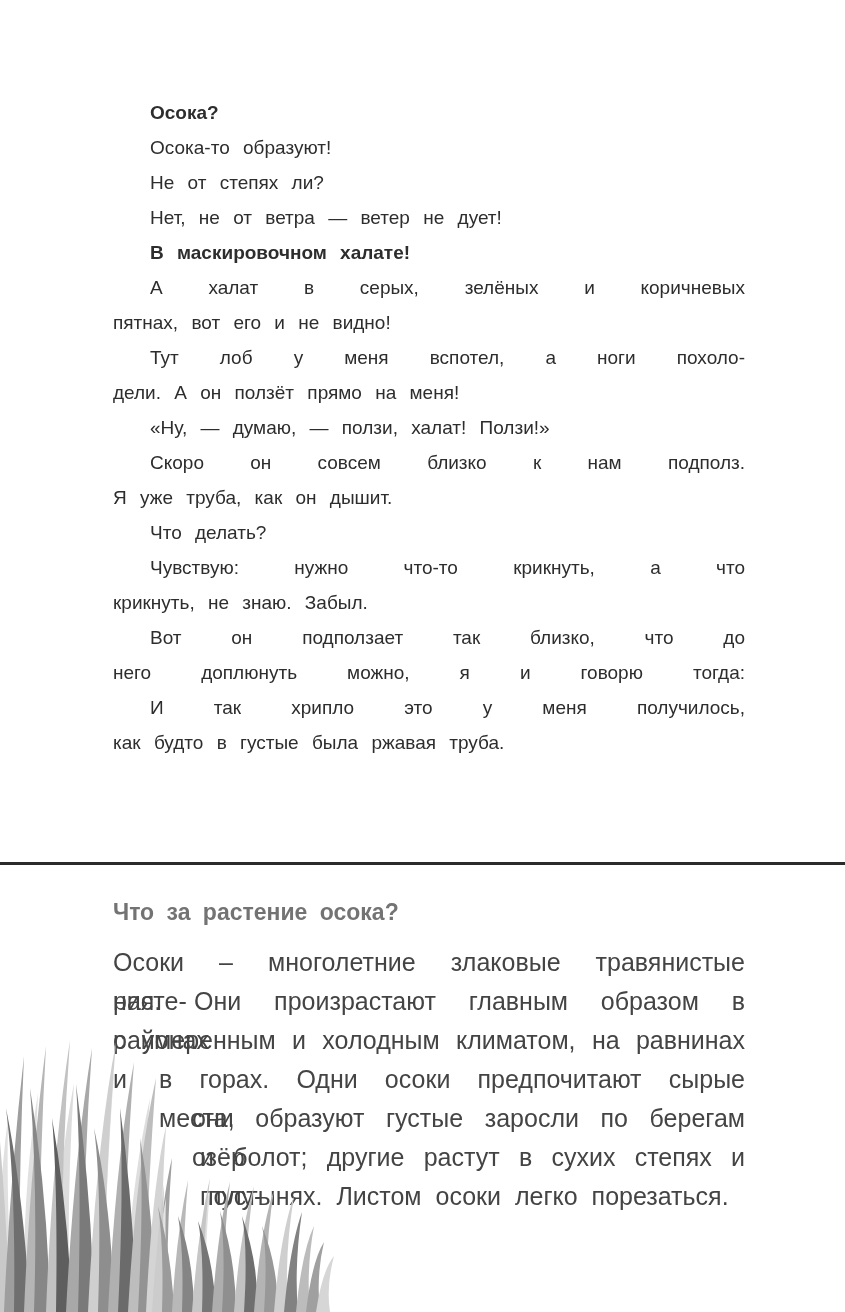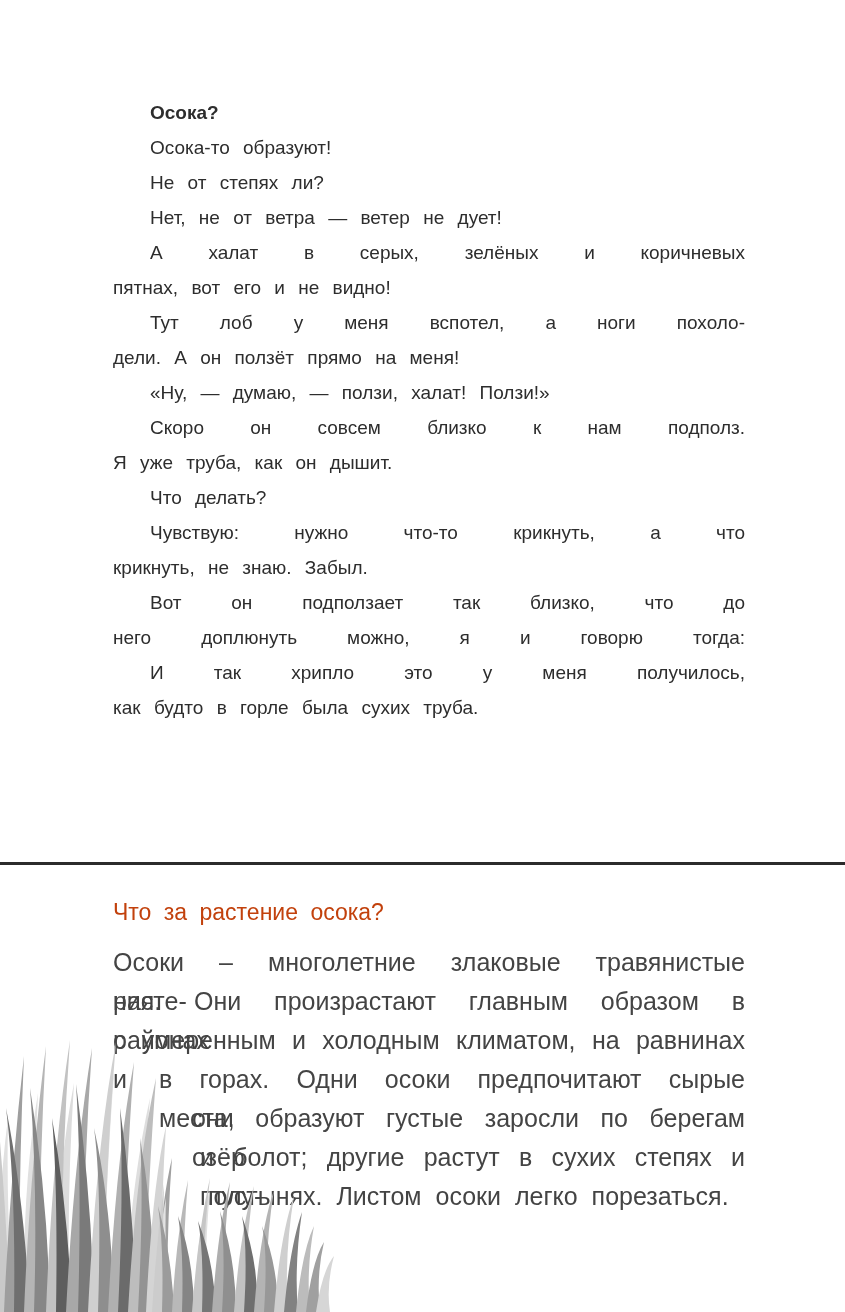--- a/index.html
+++ b/index.html
@@ -22,21 +22,21 @@
 
   
   .divider{position:absolute;left:0;top:862px;width:845px;height:3px;background:#2b2b2b;}
 
   
   .factbox{
     position:absolute;left:113px;top:897px;width:632px;
     color:#444444;font-size:25px;line-height:39px;word-spacing:7px;
   }
   .factbox .fb-heading{
-    font-weight:normal;font-size:23px;line-height:30px;color:#c2410c;
+    font-weight:bold;font-size:23px;line-height:30px;color:#737373;
     margin-bottom:16px;word-spacing:6px;
   }
   .factbox .tline{height:39px;white-space:nowrap;}
   .factbox .tline.j{white-space:normal;text-align:justify;text-align-last:justify;}
 
   
   .grass{position:absolute;pointer-events:none;}
   .grass-big{left:-6px;top:1038px;}
   .grass-small{left:150px;top:1176px;}
 </style>
@@ -44,34 +44,35 @@
 <body>
 
 <div class="page">
 
   <section class="story">
     <div>
         <div class="tline b ind">Осока?</div>
         <div class="tline ind">Осока-то образуют!</div>
         <div class="tline ind">Не от степях ли?</div>
         <div class="tline ind">Нет, не от ветра — ветер не дует!</div>
+        <div class="tline b ind">В маскировочном халате!</div>
         <div class="tline j ind">А халат в серых, зелёных и коричневых</div>
         <div class="tline">пятнах, вот его и не видно!</div>
         <div class="tline j ind">Тут лоб у меня вспотел, а ноги похоло-</div>
         <div class="tline">дели. А он ползёт прямо на меня!</div>
         <div class="tline ind">«Ну, — думаю, — ползи, халат! Ползи!»</div>
         <div class="tline j ind">Скоро он совсем близко к нам подполз.</div>
         <div class="tline">Я уже труба, как он дышит.</div>
         <div class="tline ind">Что делать?</div>
         <div class="tline j ind">Чувствую: нужно что-то крикнуть, а что</div>
         <div class="tline">крикнуть, не знаю. Забыл.</div>
         <div class="tline j ind">Вот он подползает так близко, что до</div>
         <div class="tline j">него доплюнуть можно, я и говорю тогда:</div>
         <div class="tline j ind">И так хрипло это у меня получилось,</div>
-        <div class="tline">как будто в горле была сухих труба.</div>
+        <div class="tline">как будто в густые была ржавая труба.</div>
       </div>
   </section>
 
   <div class="divider"></div>
 
   <section class="factbox">
     <div class="fb-heading">Что за растение осока?</div>
     <div>
         <div class="tline j">Осоки – многолетние злаковые травянистые расте-</div>
         <div class="tline j">ния. Они произрастают главным образом в районах</div>

